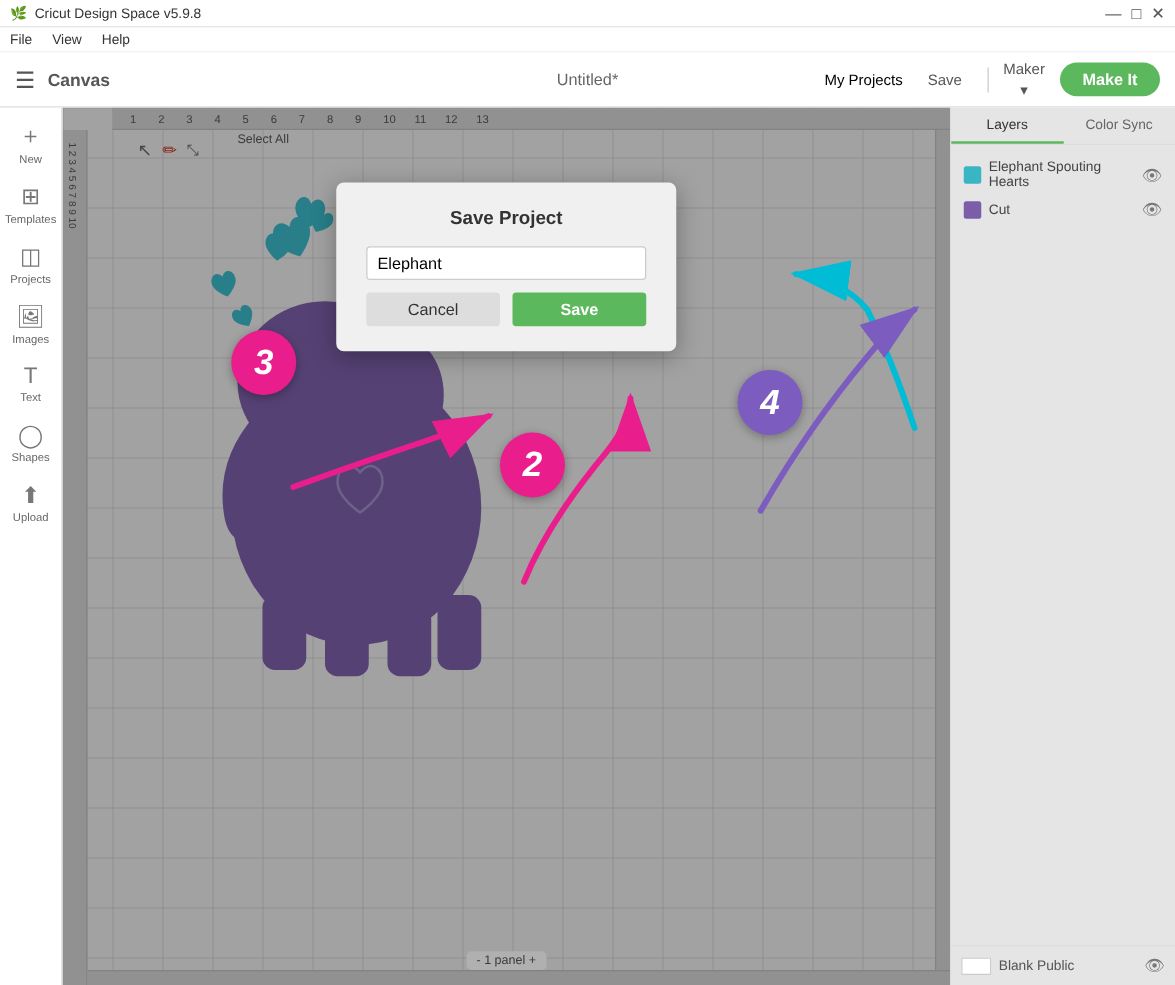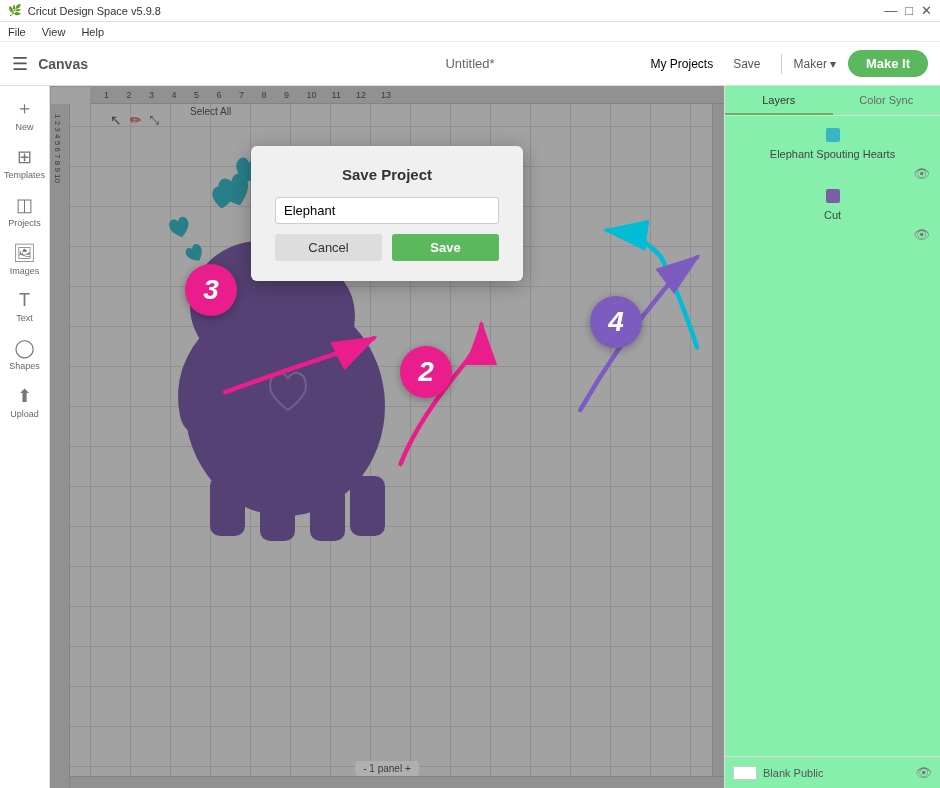--- a/index.html
+++ b/index.html
@@ -45,21 +45,21 @@
       position: relative;
     }
     .header-left { display: flex; align-items: center; gap: 10px; }
     .hamburger-icon { font-size: 18px; cursor: pointer; color: #555; }
     .app-name { font-size: 14px; font-weight: bold; color: #555; }
     .header-center { position: absolute; left: 50%; transform: translateX(-50%); font-size: 13px; color: #666; }
     .header-right { margin-left: auto; display: flex; align-items: center; gap: 12px; }
     .my-projects-btn { font-size: 12px; color: #000000; cursor: pointer; }
     .save-btn-header { font-size: 12px; color: #555; cursor: pointer; padding: 0 8px; }
     .divider-v { width: 1px; height: 20px; background: #ccc; }
-    .maker-btn { font-size: 12px; color: #555; cursor: pointer; display: flex; align-items: center; gap: 3px; }
+    .maker-btn { font-size: 12px; color: #555; cursor: pointer; display: flex; align-items: center; gap: 3px; flex-direction: column; }
     .make-it-btn {
       background: #5cb85c;
       color: #fff;
       border: none;
       border-radius: 20px;
       padding: 6px 18px;
       font-size: 13px;
       font-weight: bold;
       cursor: pointer;
     }
@@ -153,22 +153,22 @@
     .elephant-design {
       position: absolute;
       top: 60px;
       left: 80px;
       width: 320px;
       height: 420px;
     }
 
     
     .right-panel {
-      width: 216px;
-      background: #86efac;
+      width: 180px;
+      background: #e5e5e5;
       border-left: 1px solid #ddd;
       display: flex;
       flex-direction: column;
     }
     .right-panel-tabs {
       display: flex;
       border-bottom: 1px solid #ddd;
       height: 30px;
     }
     .panel-tab {
@@ -183,21 +183,20 @@
     }
     .panel-tab.active { border-bottom: 2px solid #5cb85c; color: #333; }
     .layers-content { padding: 8px; flex: 1; }
     .layer-item {
       display: flex;
       align-items: center;
       gap: 6px;
       padding: 4px 2px;
       font-size: 11px;
       color: #444;
-      flex-direction: column;
     }
     .layer-color { width: 14px; height: 14px; border-radius: 2px; flex-shrink: 0; }
     .layer-eye { font-size: 13px; margin-left: auto; cursor: pointer; color: #777; }
     .right-panel-bottom {
       border-top: 1px solid #ddd;
       padding: 8px;
       display: flex;
       align-items: center;
       gap: 6px;
       font-size: 11px;

